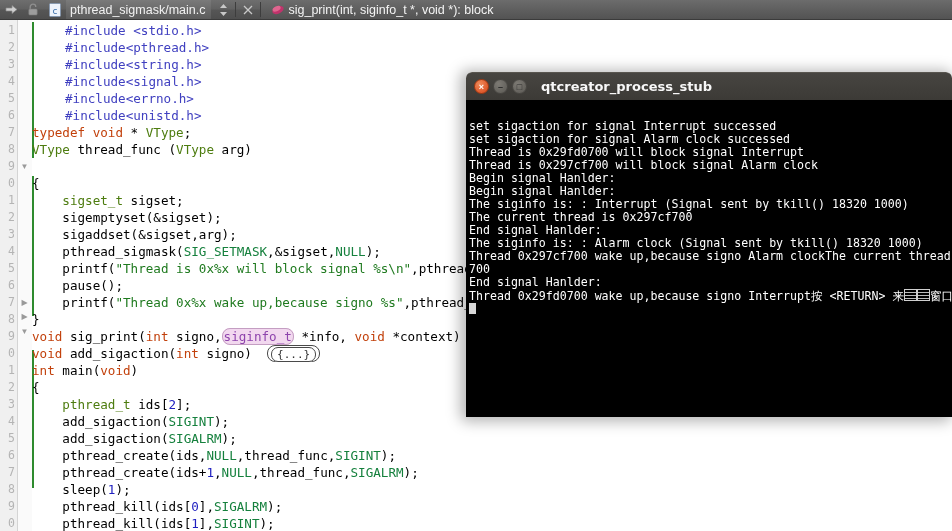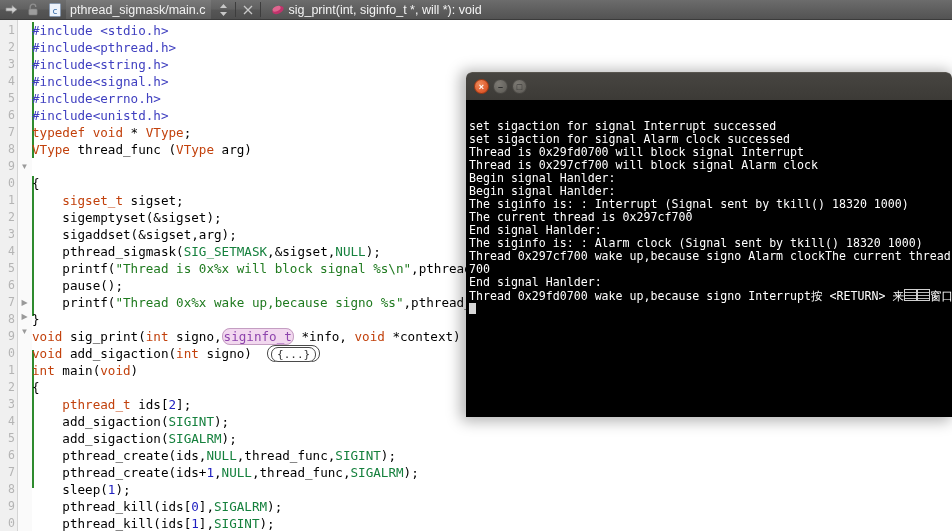--- a/index.html
+++ b/index.html
@@ -67,23 +67,23 @@
   .greenbar{position:absolute;left:32px;width:2px;background:#2e8b2e;}
 
   #codearea{
     position:absolute;left:32px;top:2px;right:0;
     font-family:"DejaVu Sans Mono", monospace;
     font-size:12.6px;line-height:17.02px;
     white-space:pre;color:#000000;
   }
   #codearea div{height:17.02px;}
   .kw{color:#c2410c;}            
-  .pp{color:#4040c0;}            
+  .pp{color:#4040c0;margin-left:33px;}            
   .str{color:#1f7a1f;}           
-  .typ{color:#c2410c;}           
+  .typ{color:#4d7c0f;}           
   .mac{color:#15803d;}           
   .num{color:#2020c0;}
   .hl{background:#f2d8ef;border:1px solid #c49ec2;border-radius:8px;color:#8e44ad;padding:0 1px;}
   .fold{
     border:1px solid #4a4a4a;border-radius:7px;
     padding:0 5px;font-size:11px;color:#333;background:#fff;
   }
   .fold-outer{
     border:1px solid #4a4a4a;border-radius:8px;padding:0 3px;
   }
@@ -172,21 +172,21 @@
     </svg>
   </div>
   <div class="tab-sep"></div>
   <div class="ctab">
     <span class="tb-icon" style="width:20px;flex:0 0 20px;">
       <svg width="14" height="12" viewBox="0 0 14 12">
         <ellipse cx="7" cy="6" rx="6" ry="3.6" fill="#c0336b" transform="rotate(-25 7 6)"></ellipse>
         <ellipse cx="5.6" cy="4.8" rx="4.3" ry="2.4" fill="#e0658f" transform="rotate(-25 5.6 4.8)"></ellipse>
       </svg>
     </span>
-    <span>sig_print(int, siginfo_t *, will *): void</span>
+    <span>sig_print(int, siginfo_t *, void *): block</span>
   </div>
 </div>
 
 <div id="editor">
   <div id="gutter"></div>
   <div id="markcol"></div>
 
   <div id="gutnums">
       <div>1</div>
       <div>2</div>
@@ -231,15 +231,16 @@
 
   <div id="codearea"><div><span class="pp">#include &lt;stdio.h&gt;</span></div><div><span class="pp">#include&lt;pthread.h&gt;</span></div><div><span class="pp">#include&lt;string.h&gt;</span></div><div><span class="pp">#include&lt;signal.h&gt;</span></div><div><span class="pp">#include&lt;errno.h&gt;</span></div><div><span class="pp">#include&lt;unistd.h&gt;</span></div><div><span class="kw">typedef</span> <span class="kw">void</span> * <span class="typ">VType</span>;</div><div><span class="typ">VType</span> thread_func (<span class="typ">VType</span> arg)</div><div></div><div>{</div><div>    <span class="typ">sigset_t</span> sigset;</div><div>    sigemptyset(&amp;sigset);</div><div>    sigaddset(&amp;sigset,arg);</div><div>    pthread_sigmask(<span class="mac">SIG_SETMASK</span>,&amp;sigset,<span class="mac">NULL</span>);</div><div>    printf(<span class="str">"Thread is 0x%x will block signal %s\n"</span>,pthread_se</div><div>    pause();</div><div>    printf(<span class="str">"Thread 0x%x wake up,because signo %s"</span>,pthread_sel</div><div>}</div><div><span class="kw">void</span> sig_print(<span class="kw">int</span> signo,<span class="hl">siginfo_t</span> *info, <span class="kw">void</span> *context)  <span class="fold-outer"><span class="fold">{...}</span></span></div><div><span class="kw">void</span> add_sigaction(<span class="kw">int</span> signo)  <span class="fold-outer"><span class="fold">{...}</span></span></div><div><span class="kw">int</span> main(<span class="kw">void</span>)</div><div>{</div><div>    <span class="typ">pthread_t</span> ids[<span class="num">2</span>];</div><div>    add_sigaction(<span class="mac">SIGINT</span>);</div><div>    add_sigaction(<span class="mac">SIGALRM</span>);</div><div>    pthread_create(ids,<span class="mac">NULL</span>,thread_func,<span class="mac">SIGINT</span>);</div><div>    pthread_create(ids+<span class="num">1</span>,<span class="mac">NULL</span>,thread_func,<span class="mac">SIGALRM</span>);</div><div>    sleep(<span class="num">1</span>);</div><div>    pthread_kill(ids[<span class="num">0</span>],<span class="mac">SIGALRM</span>);</div><div>    pthread_kill(ids[<span class="num">1</span>],<span class="mac">SIGINT</span>);</div></div>
 </div>
 
 <div id="termshadow"></div>
 <div id="terminal">
   <div id="termtitle">
     <div class="wbtn close">×</div>
     <div class="wbtn min">–</div>
     <div class="wbtn max">□</div>
+    <div id="termname">qtcreator_process_stub</div>
   </div>
   <div id="termbody"><div>set sigaction for signal Interrupt successed</div><div>set sigaction for signal Alarm clock successed</div><div>Thread is 0x29fd0700 will block signal Interrupt</div><div>Thread is 0x297cf700 will block signal Alarm clock</div><div>Begin signal Hanlder:</div><div>Begin signal Hanlder:</div><div>The siginfo is: : Interrupt (Signal sent by tkill() 18320 1000)</div><div>The current thread is 0x297cf700</div><div>End signal Hanlder:</div><div>The siginfo is: : Alarm clock (Signal sent by tkill() 18320 1000)</div><div>Thread 0x297cf700 wake up,because signo Alarm clockThe current thread is 0x29fd0</div><div>700</div><div>End signal Hanlder:</div><div>Thread 0x29fd0700 wake up,because signo Interrupt按 &lt;RETURN&gt; 来<span class="badglyph"></span><span class="badglyph"></span>窗口...</div><div><span class="cursor"></span></div></div>
 </div>
 
 </body></html>

